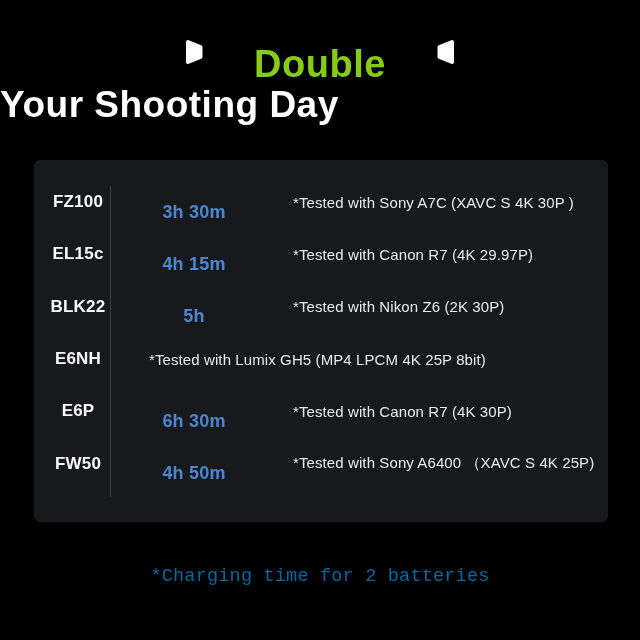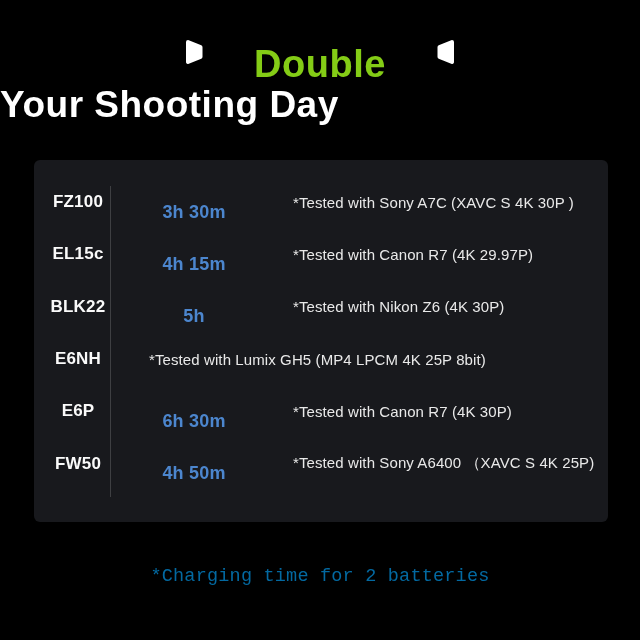--- a/index.html
+++ b/index.html
@@ -89,21 +89,21 @@
 
   <div class="row">
     <div class="cell model">EL15c</div>
     <div class="cell time" style="color: rgb(76, 134, 206);">4h 15m</div>
     <div class="cell note">*Tested with Canon R7 (4K 29.97P)</div>
   </div>
 
   <div class="row">
     <div class="cell model">BLK22</div>
     <div class="cell time" style="color: rgb(76, 134, 206);">5h</div>
-    <div class="cell note">*Tested with Nikon Z6 (4K 30P)</div>
+    <div class="cell note">*Tested with Nikon Z6 (2K 30P)</div>
   </div>
 
   <div class="row">
     <div class="cell model">E6NH</div>
     <div class="cell note">*Tested with Lumix GH5 (MP4 LPCM 4K 25P 8bit)</div>
   </div>
 
   <div class="row">
     <div class="cell model">E6P</div>
     <div class="cell time" style="color: rgb(76, 134, 206);">6h 30m</div>

